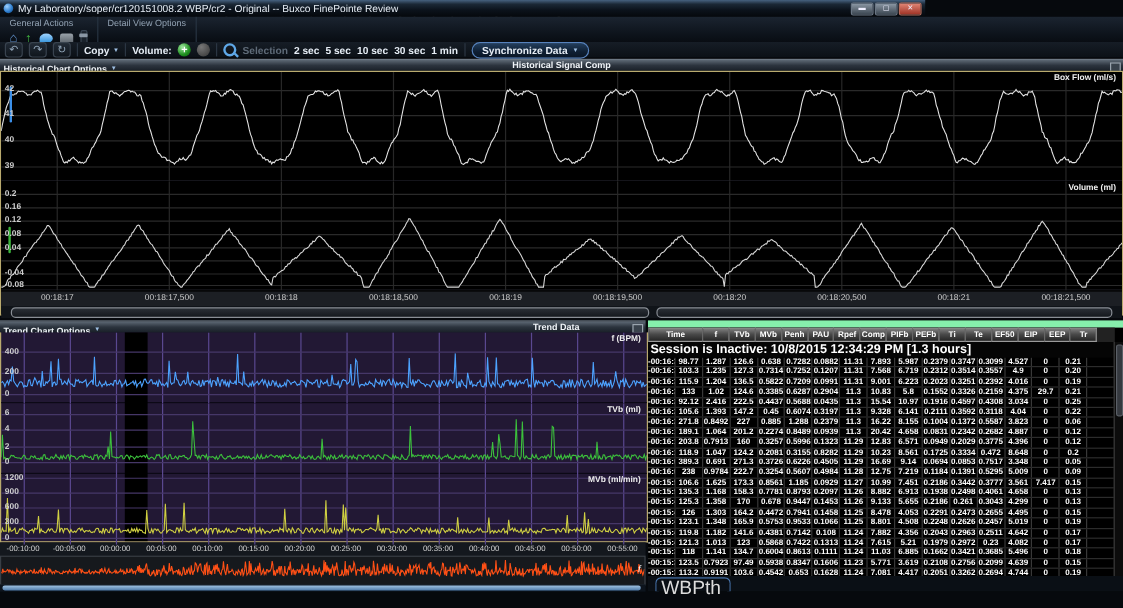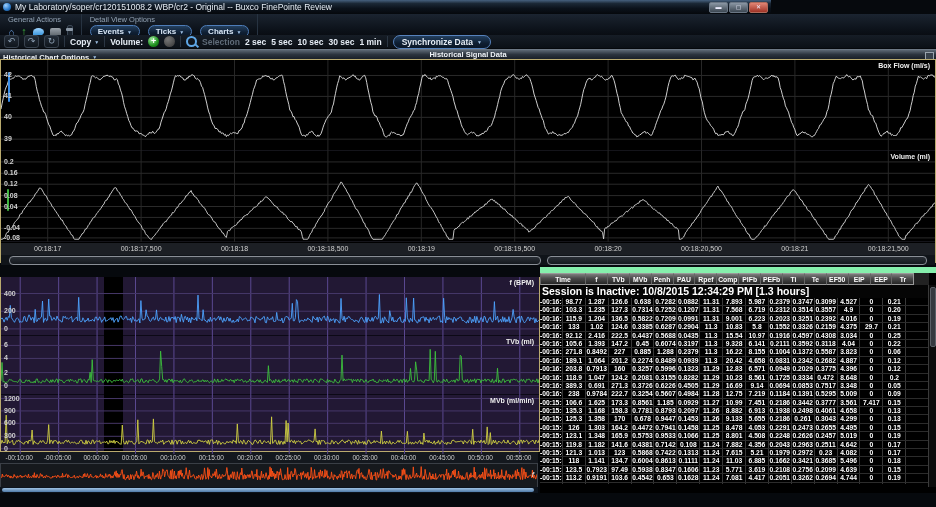--- a/index.html
+++ b/index.html
@@ -127,34 +127,20 @@
         <span class="ico up">↑</span>
         <span class="bubble"></span>
         <span class="snap"></span>
         <span class="slider">
             <i></i>
           </span>
       </div>
     </div>
     <div class="rgroup">
       <div class="glabel">Detail View Options</div>
-      <div class="gbuttons">
-        <span class="bbtn">
-            <span>Events</span>
-            <span class="car">▼</span>
-          </span>
-        <span class="bbtn">
-            <span>Ticks</span>
-            <span class="car">▼</span>
-          </span>
-        <span class="bbtn">
-            <span>Charts</span>
-            <span class="car">▼</span>
-          </span>
-      </div>
     </div>
   </div>
 
   <div class="toolbar">
     <span class="tico">↶</span>
     <span class="tico">↷</span>
     <span class="tico">↻</span>
     <span class="tsep"></span>
     <span class="copybtn">
         <span>Copy</span>
@@ -177,21 +163,21 @@
         <span>Synchronize Data</span>
         <span class="car">▼</span>
       </span>
   </div>
 
   <div class="optbar" style="left:0;top:49px;width:936px;">
     <span class="optlabel">
         <span>Historical Chart Options</span>
         <span class="car">▼</span>
       </span>
-    <span class="bartitle" style="left:50%;transform:translateX(-50%);">Historical Signal Data</span>
+    <span class="bartitle" style="left:50%;transform:translateX(-50%);">Historical Signal Comp</span>
     <span class="barbox"></span>
   </div>
 
   <div class="histpanel">
     <div class="chart hchart">
       <span class="serlabel">Box Flow (ml/s)</span>
       <span class="marker" style="left:7px;top:12px;height:30px;background:#3b8fe8;"></span>
     <svg width="934" height="91">
           <line x1="46.7" y1="0" x2="46.7" y2="91" stroke="#272727" stroke-width="1"></line>
           <line x1="140.1" y1="0" x2="140.1" y2="91" stroke="#272727" stroke-width="1"></line>
@@ -257,20 +243,28 @@
         <span style="left: 75%;">00:18:20,500</span>
         <span style="left: 85%;">00:18:21</span>
         <span style="left: 95%;">00:18:21,500</span>
       </div>
     <div class="hscroll">
       <div class="hthumb" style="width:530px;"></div>
       <div class="hthumb" style="left:546px;width:378px;"></div>
     </div>
   </div>
 
+  <div class="optbar" style="left:0;top:267px;width:538px;">
+    <span class="optlabel">
+        <span>Trend Chart Options</span>
+        <span class="car">▼</span>
+      </span>
+    <span class="bartitle" style="right:55px;">Trend Data</span>
+    <span class="barbox"></span>
+  </div>
 
   <div class="trendwrap">
     <div class="band"></div>
     <div class="chart tchart">
       <span class="serlabel">f (BPM)</span>
     <svg width="538" height="59">
           <line x1="19.21428571428571" y1="0" x2="19.21428571428571" y2="59" stroke="#5a4890" stroke-width="1"></line>
           <line x1="57.64285714285714" y1="0" x2="57.64285714285714" y2="59" stroke="#5a4890" stroke-width="1"></line>
           <line x1="96.07142857142857" y1="0" x2="96.07142857142857" y2="59" stroke="#5a4890" stroke-width="1"></line>
           <line x1="134.5" y1="0" x2="134.5" y2="59" stroke="#5a4890" stroke-width="1"></line>
@@ -813,20 +807,23 @@
           <span class="tcell">0.2884</span>
           <span class="tcell">4.231</span>
           <span class="tcell">0</span>
           <span class="tcell">0.16</span>
         </div>
       </div>
     <div class="vscroll">
         <div class="vthumb"></div>
       </div>
   </div>
+  <div class="tabrow">
+    <span class="wtab"><i class="globe"></i><span>WBPth</span></span>
+  </div>
 
   <div class="statusbar">
     <span style="margin-left:5px;">Server:</span>
     <span class="sv">DSOPER-20672</span>
     <span class="ssep"></span>
     <span>User Name:</span>
     <span class="sv">David</span>
     <span class="dot"></span>
     <span class="verbox">
       <span>Software Version:</span>

